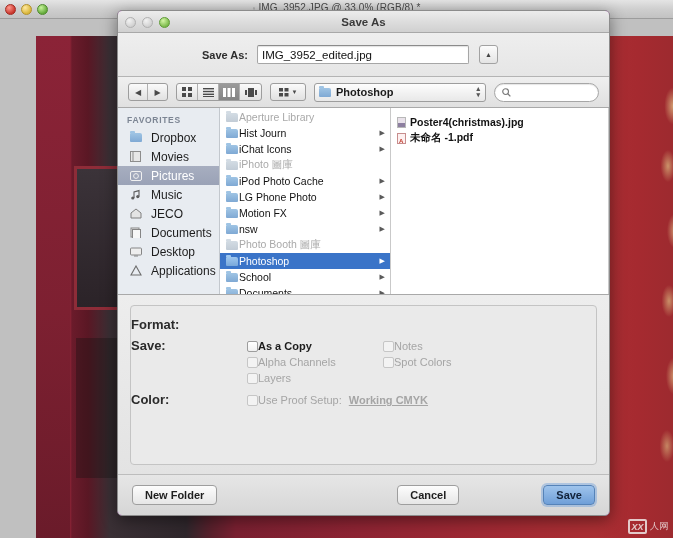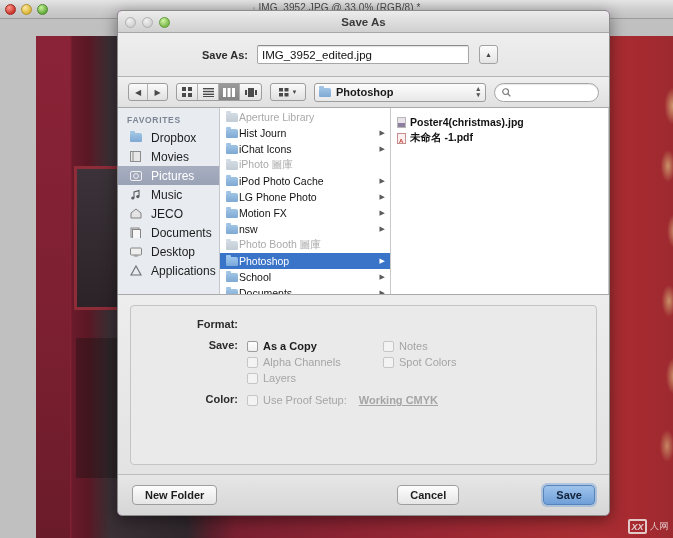--- a/index.html
+++ b/index.html
@@ -233,34 +233,34 @@
   }
   #options-inner {
     border: 1px solid #c4c4c4;
     border-radius: 4px;
     background: #eaeaea;
     height: 160px;
     padding-top: 11px;
   }
   .opt-row { display: flex; align-items: flex-start; margin-bottom: 6px; }
   .opt-label {
-    width: 116px; flex: 0 0 116px; text-align: right; padding-right: 9px;
-    font-size: 11px; font-weight: bold; color: #2b2b2b; line-height: 15px;
+    width: 116px; flex: 0 0 116px; padding-right: 9px;
+    font-size: 13px; font-weight: bold; color: #2b2b2b; line-height: 15px;
   }
   #format-popup {
     width: 291px; height: 18px;
     background: linear-gradient(to bottom, #fdfdfd, #e9e9e9);
     border: 1px solid #a0a0a0; border-radius: 3px;
     display: flex; align-items: center; padding: 0 6px;
     font-size: 11px; color: #111; position: relative;
   }
   #format-popup .arrows { position: absolute; right: 6px; font-size: 7px; line-height: 6px; color: #555; text-align: center; }
   .cbgrid { display: flex; flex-wrap: wrap; width: 300px; }
   .cb {
-    display: flex; align-items: center; gap: 5px;
+    display: flex; align-items: center; 
     font-size: 11px; color: #1c1c1c; height: 16px;
   }
   .cb.w1 { width: 136px; }
   .cb.disabled { color: #a5a5a5; }
   .box {
     width: 11px; height: 11px; flex: 0 0 11px;
     border: 1px solid #9d9d9d; border-radius: 2px;
     background: linear-gradient(to bottom, #ffffff, #f0f0f0);
   }
   .box.off-dim { border-color: #c6c6c6; background: #f3f3f3; }

